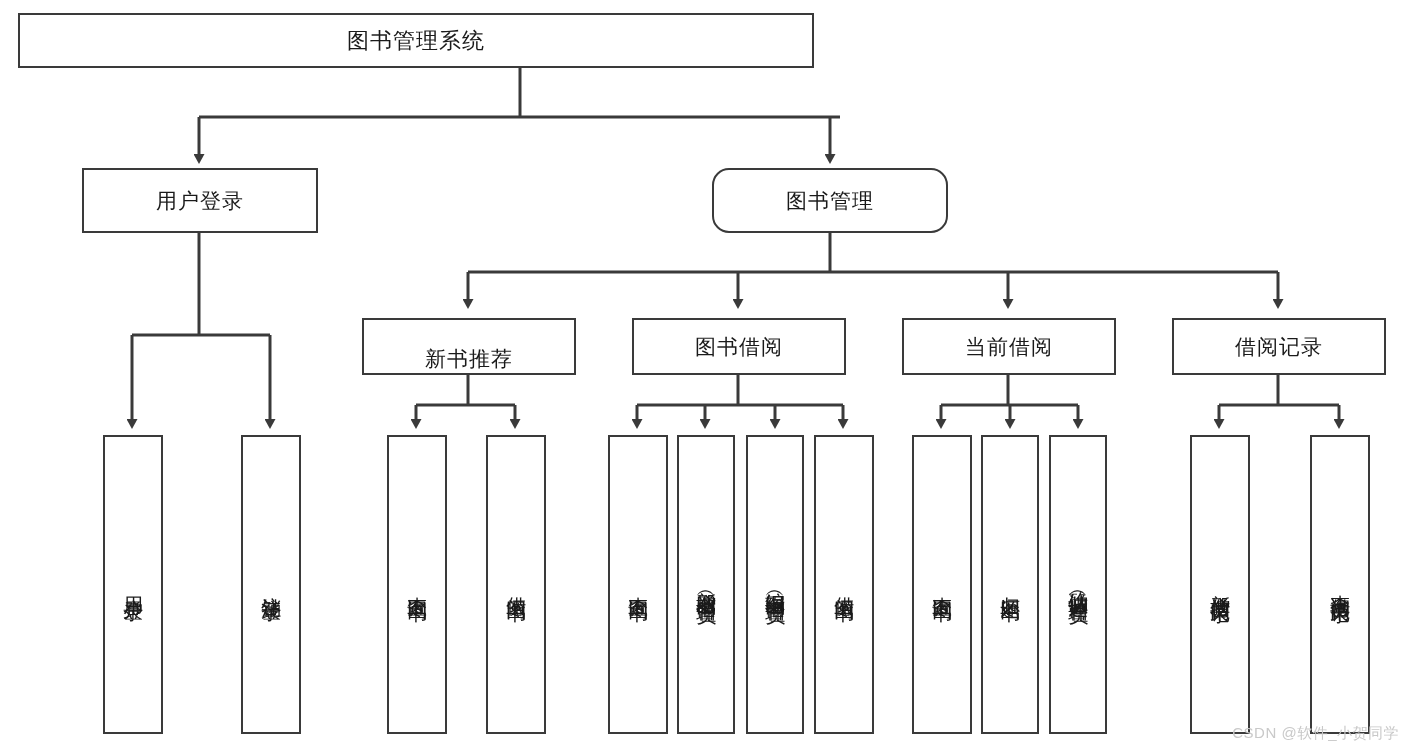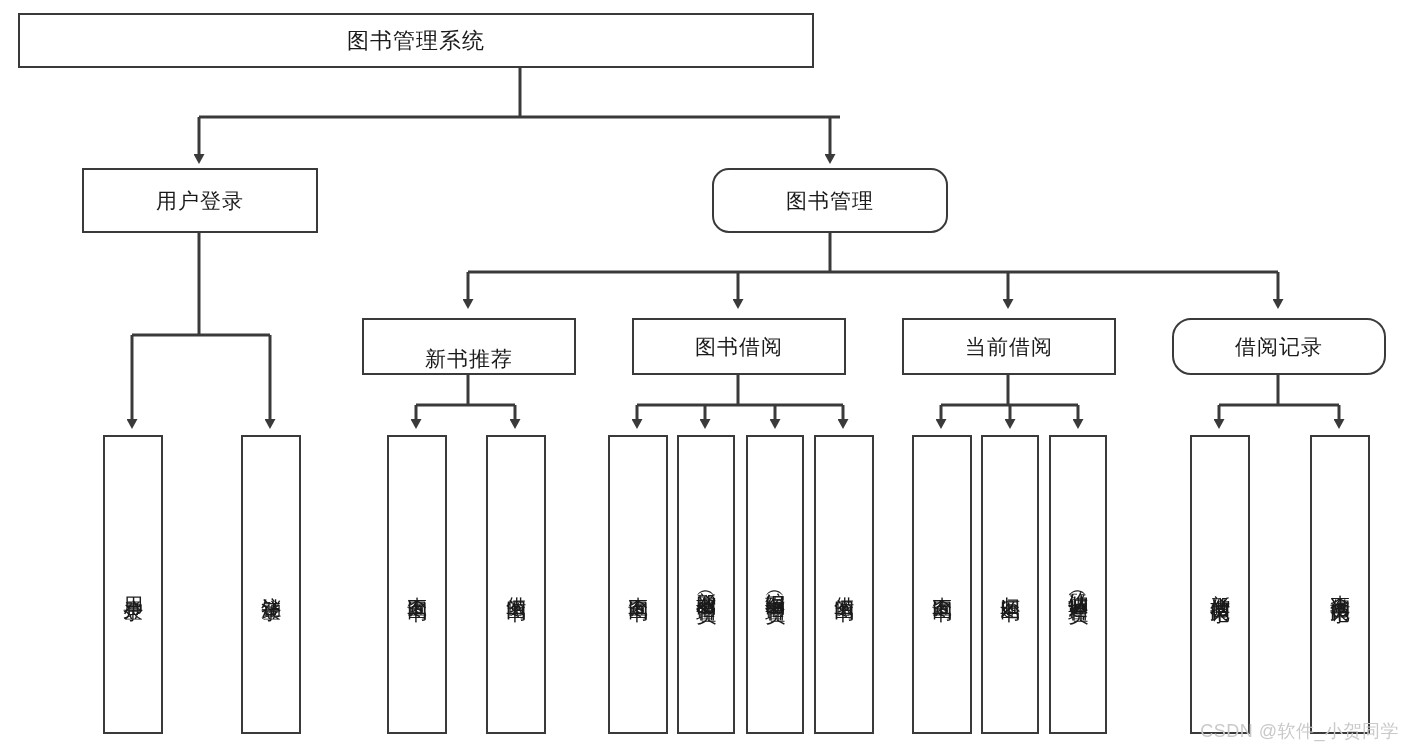--- a/index.html
+++ b/index.html
@@ -6,21 +6,21 @@
   body{font-family:"Liberation Sans","DejaVu Sans",sans-serif;}
   #stage{position:relative;width:1405px;height:747px;background:#fff;overflow:hidden;}
   svg#wires{position:absolute;left:0;top:0;width:1405px;height:747px;}
   .node{position:absolute;box-sizing:border-box;background:#ffffff;border:2.5px solid #3a3a3a;
         display:flex;align-items:center;justify-content:center;color:#1a1a1a;}
   .node.h{font-size:21px;letter-spacing:1px;}
   .node.v{writing-mode:vertical-rl;text-orientation:upright;font-size:20px;line-height:1.18;
           letter-spacing:2px;padding:6px 0;}
   .node.v .txt{writing-mode:vertical-rl;text-orientation:upright;display:block;text-align:center;}
   #root-node{font-size:22px;}
-  #watermark{position:absolute;right:6px;bottom:4px;color:#c9c9c9;font-size:18px;
+  #watermark{position:absolute;right:6px;bottom:4px;color:#c9c9c9;font-size:15px;
              letter-spacing:0.5px;white-space:nowrap;}
 </style>
 </head>
 <body>
 
 <div id="stage">
 
   <svg id="wires" viewBox="0 0 1405 747" xmlns="http://www.w3.org/2000/svg">
     <defs>
       <marker id="ah" markerWidth="10" markerHeight="11" refX="1" refY="5.5" orient="auto" markerUnits="userSpaceOnUse">
@@ -84,21 +84,21 @@
 
   <div class="node h" style="left:362px;top:318px;width:214px;height:57px;align-items:flex-end;">
     <span class="txt">新书推荐</span>
   </div>
   <div class="node h" style="left:632px;top:318px;width:214px;height:57px;">
     <span class="txt">图书借阅</span>
   </div>
   <div class="node h" style="left:902px;top:318px;width:214px;height:57px;">
     <span class="txt">当前借阅</span>
   </div>
-  <div class="node h" style="left:1172px;top:318px;width:214px;height:57px;border-radius:19px;">
+  <div class="node h" style="left:1172px;top:318px;width:214px;height:57px;">
     <span class="txt">借阅记录</span>
   </div>
 
   <div class="node v" style="left:103px;top:435px;width:60px;height:299px;">
     <span class="txt">用户登录</span>
   </div>
   <div class="node v" style="left:241px;top:435px;width:60px;height:299px;">
     <span class="txt">注销登录</span>
   </div>
 

